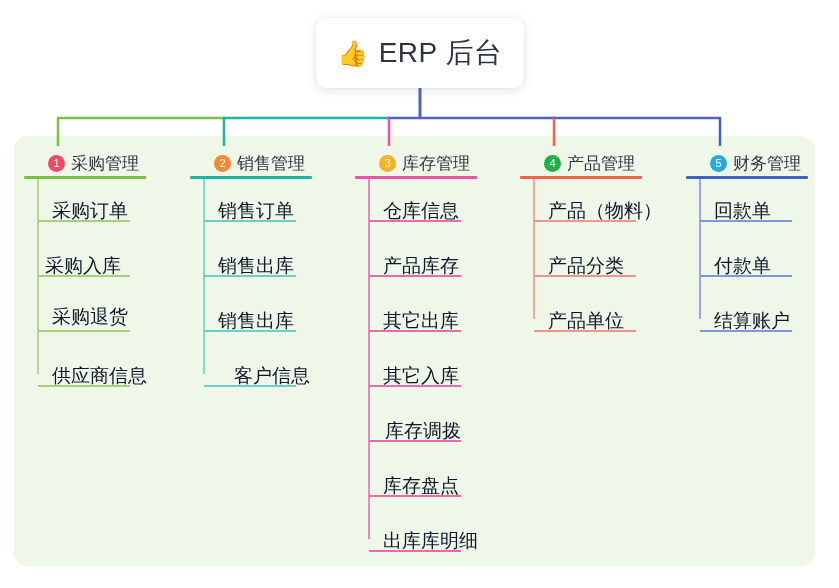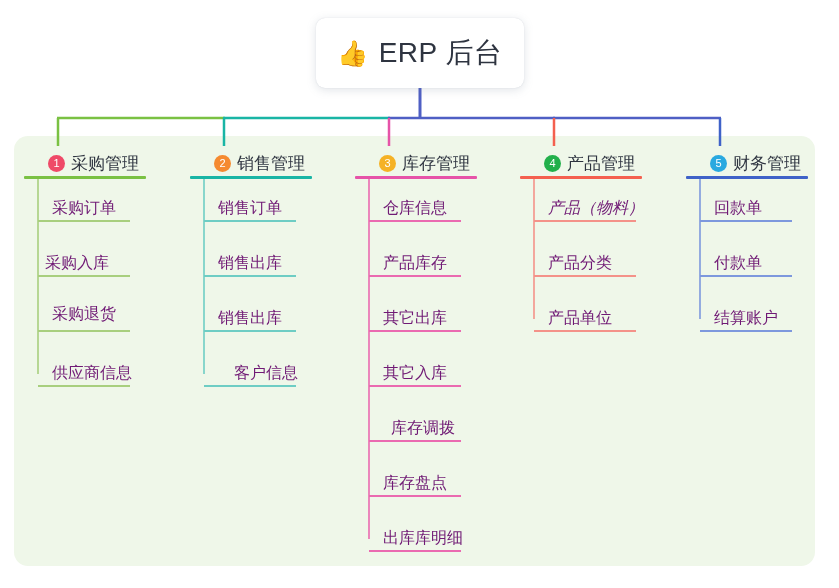--- a/index.html
+++ b/index.html
@@ -103,22 +103,22 @@
     color: #2e3440;
     white-space: nowrap;
   }
   .head-rule {
     position: absolute;
     height: 3px;
     border-radius: 1px;
   }
   .leaf-label {
     position: absolute;
-    font-size: 16px;
-    color: #701a75;
+    font-size: 19px;
+    color: #0f172a;
     white-space: nowrap;
   }
   .leaf-rule {
     position: absolute;
     height: 1.5px;
   }
 </style>
 </head>
 <body>
 
@@ -189,34 +189,34 @@
         </div>
         <div class="head-rule" style="left: 0px; top: 26px; width: 122px; background: rgb(230, 83, 168);"></div>
         <div class="leaf-label" style="left: 28px; top: 48px;">仓库信息</div>
         <div class="leaf-rule" style="left: 14px; top: 70px; width: 92px; background: rgb(234, 106, 176);"></div>
         <div class="leaf-label" style="left: 28px; top: 103px;">产品库存</div>
         <div class="leaf-rule" style="left: 14px; top: 125px; width: 92px; background: rgb(234, 106, 176);"></div>
         <div class="leaf-label" style="left: 28px; top: 158px;">其它出库</div>
         <div class="leaf-rule" style="left: 14px; top: 180px; width: 92px; background: rgb(234, 106, 176);"></div>
         <div class="leaf-label" style="left: 28px; top: 213px; font-family: Liberation Mono, monospace;">其它入库</div>
         <div class="leaf-rule" style="left: 14px; top: 235px; width: 92px; background: rgb(234, 106, 176);"></div>
-        <div class="leaf-label" style="left: 36px; top: 268px;">库存调拨</div>
+        <div class="leaf-label" style="left: 30px; top: 268px;">库存调拨</div>
         <div class="leaf-rule" style="left: 14px; top: 290px; width: 92px; background: rgb(234, 106, 176);"></div>
         <div class="leaf-label" style="left: 28px; top: 323px;">库存盘点</div>
         <div class="leaf-rule" style="left: 14px; top: 345px; width: 92px; background: rgb(234, 106, 176);"></div>
         <div class="leaf-label" style="left: 28px; top: 378px;">出库库明细</div>
         <div class="leaf-rule" style="left: 14px; top: 400px; width: 92px; background: rgb(234, 106, 176);"></div>
       </div>
       <div class="branch" style="left: 520px; top: 150px;">
         <div class="branch-head">
           <span class="badge" style="background: rgb(34, 176, 75);">4</span>
           <span class="branch-title">产品管理</span>
         </div>
         <div class="head-rule" style="left: 0px; top: 26px; width: 122px; background: rgb(244, 96, 79);"></div>
-        <div class="leaf-label" style="left: 28px; top: 48px; font-style: italic;">产品（物料）</div>
+        <div class="leaf-label" style="left: 28px; top: 48px;">产品（物料）</div>
         <div class="leaf-rule" style="left: 14px; top: 70px; width: 102px; background: rgb(244, 146, 137);"></div>
         <div class="leaf-label" style="left: 28px; top: 103px;">产品分类</div>
         <div class="leaf-rule" style="left: 14px; top: 125px; width: 102px; background: rgb(244, 146, 137);"></div>
         <div class="leaf-label" style="left: 28px; top: 158px;">产品单位</div>
         <div class="leaf-rule" style="left: 14px; top: 180px; width: 102px; background: rgb(244, 146, 137);"></div>
       </div>
       <div class="branch" style="left: 686px; top: 150px;">
         <div class="branch-head">
           <span class="badge" style="background: rgb(41, 169, 224);">5</span>
           <span class="branch-title">财务管理</span>

